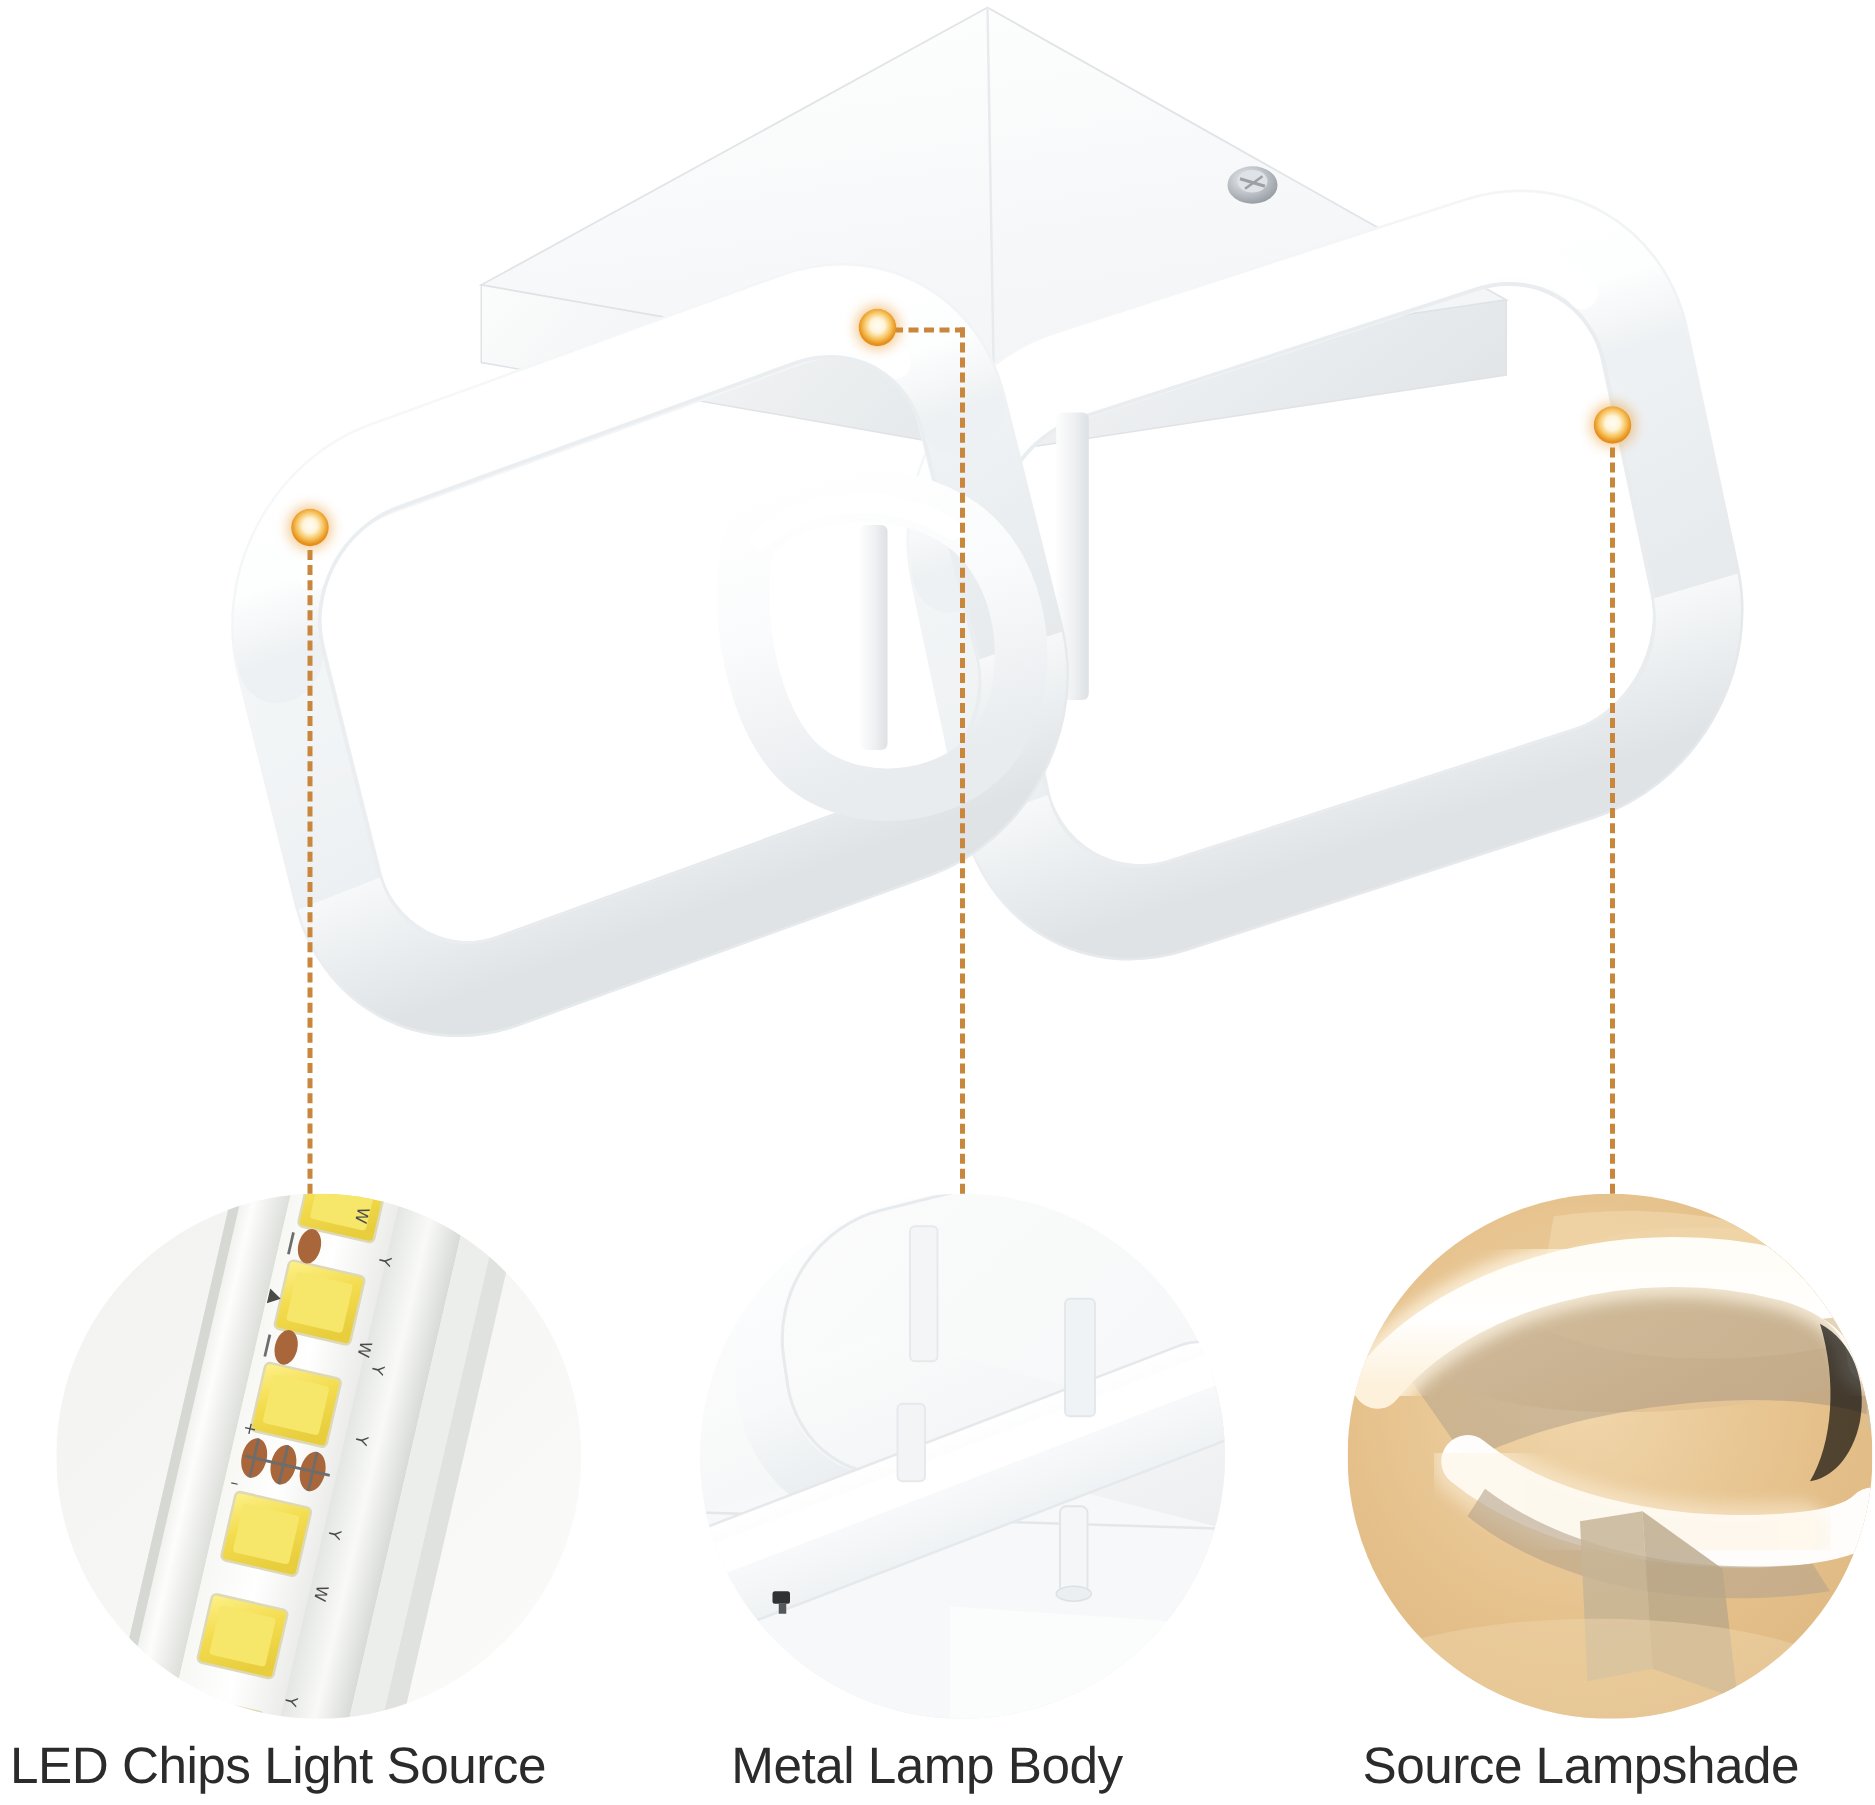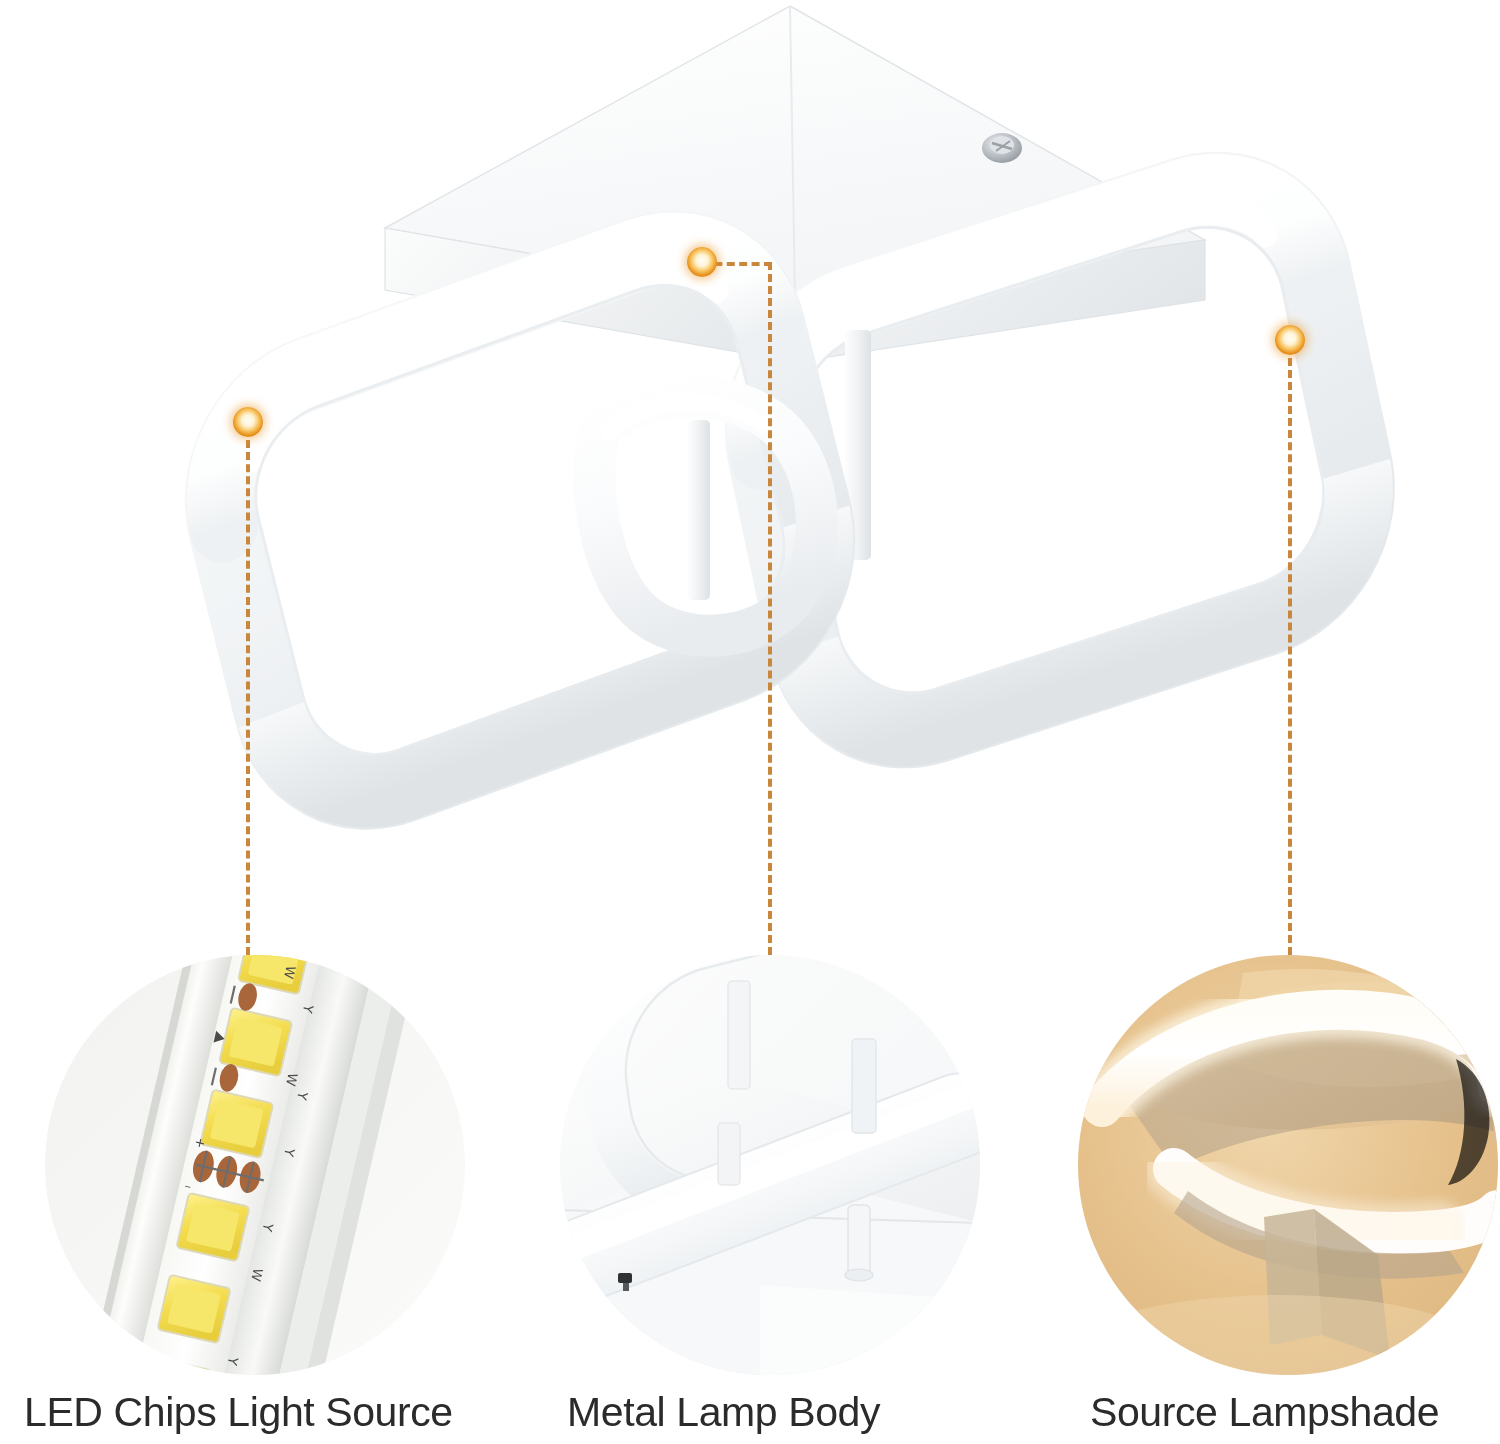--- a/index.html
+++ b/index.html
@@ -399,17 +399,17 @@
       <polygon points="236,254 300,300 312,404 244,380" fill="#b9a78a" opacity="0.8"></polygon>
 
       <path d="M378,104 C404,118 416,150 410,182 C404,212 386,228 370,230
                C388,200 392,150 378,104 Z" fill="#a79madd" opacity="0.65"></path>
       <path d="M380,100 C408,116 420,152 414,186 L420,190 L420,96 Z" fill="#d8c09a" opacity="0.7"></path>
 
       <ellipse cx="200" cy="400" rx="210" ry="60" fill="#f0d7ae" opacity="0.45"></ellipse>
     </svg>
   </div>
 
-  <div class="caption" style="left:24px; top:1392px;">LED Chips Light Source</div>
-  <div class="caption" style="left:567px; top:1392px;">Metal Lamp Body</div>
+  <div class="caption" style="left:8px; top:1392px;">LED Chips Light Source</div>
+  <div class="caption" style="left:585px; top:1392px;">Metal Lamp Body</div>
   <div class="caption" style="left:1090px; top:1392px;">Source Lampshade</div>
 
 </div>
 
 </body></html>

